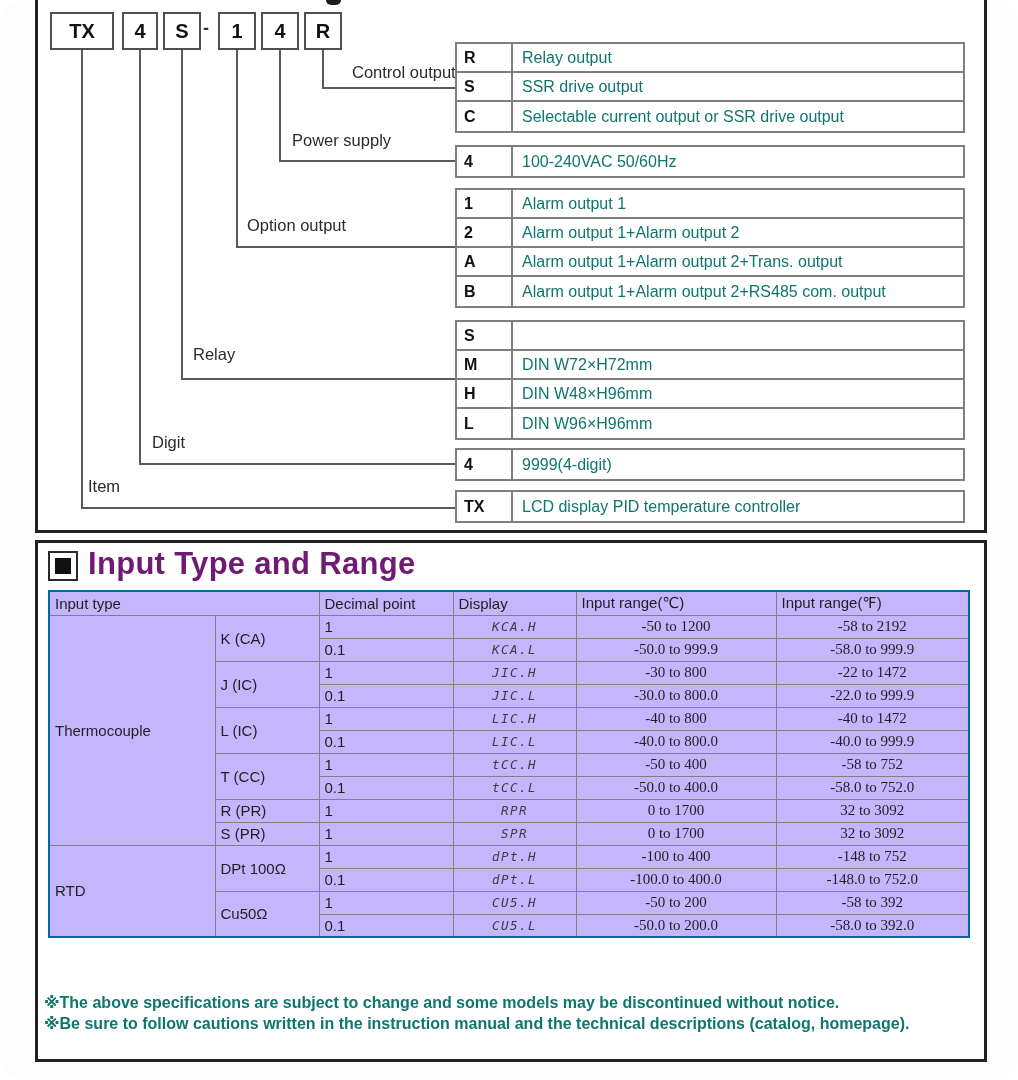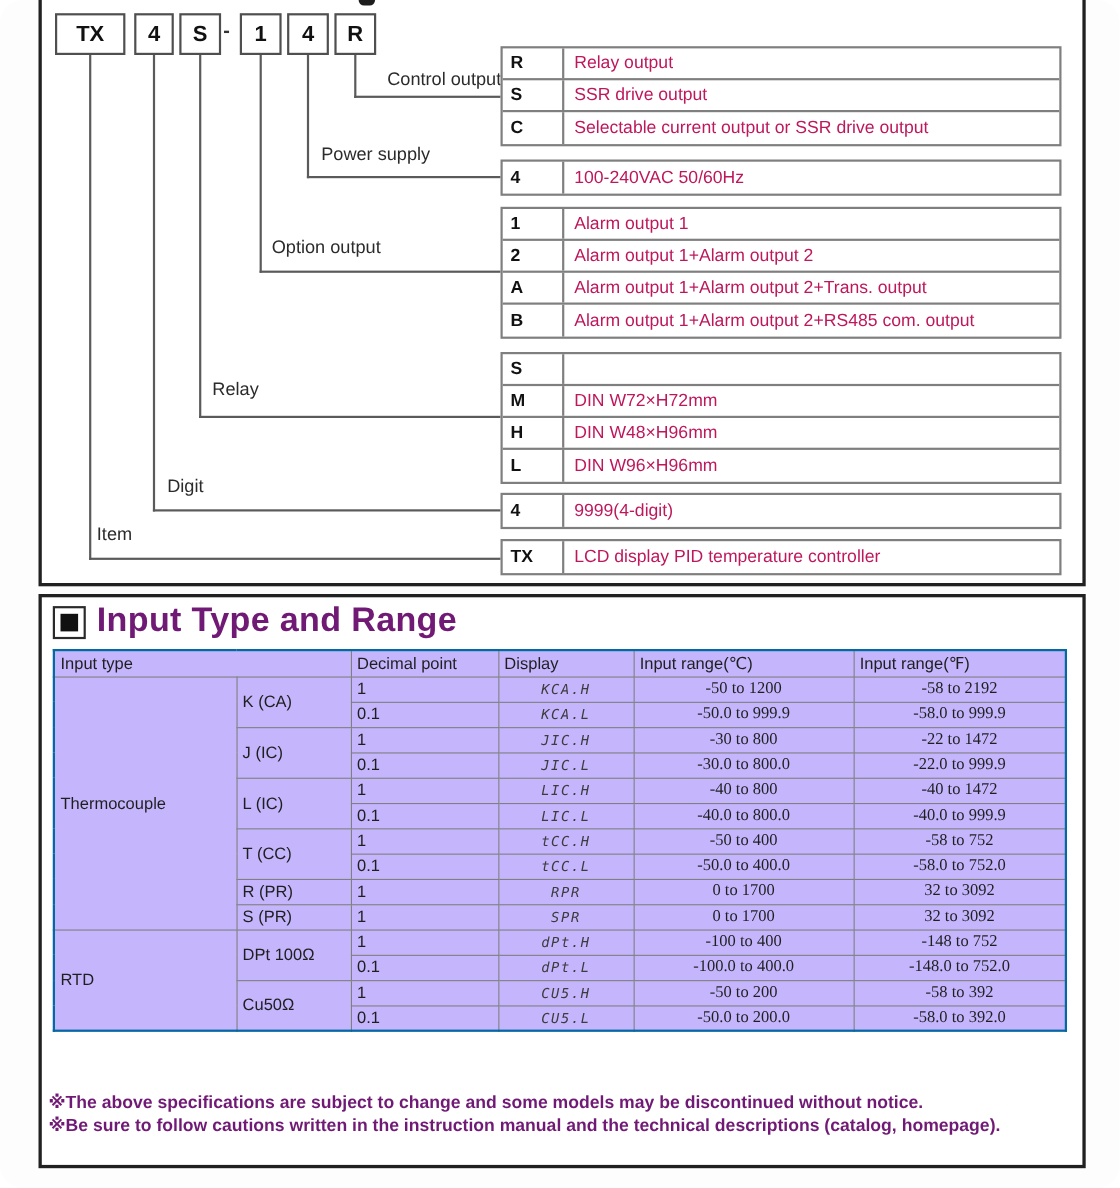--- a/index.html
+++ b/index.html
@@ -12,35 +12,35 @@
         display:flex;align-items:center;justify-content:center;font-weight:bold;font-size:20px;color:#111;}
   .msep{position:absolute;font-size:18px;color:#333;font-weight:bold;}
   .line{position:absolute;background:#5a5a5a;}
   .glabel{position:absolute;font-size:16.5px;color:#2b2b2b;white-space:nowrap;}
   
   .gtable{position:absolute;border:2px solid #7f7f7f;background:#fff;box-sizing:border-box;width:510px;}
   .grow{display:flex;height:29px;border-bottom:2px solid #7f7f7f;align-items:stretch;box-sizing:border-box;}
   .grow:last-child{border-bottom:none;}
   .gcode{width:56px;border-right:2px solid #7f7f7f;font-weight:bold;font-size:16px;
          display:flex;align-items:center;padding-left:7px;box-sizing:border-box;color:#111;}
-  .gdesc{flex:1;font-size:16px;display:flex;align-items:center;padding-left:9px;color:#be185d;}
+  .gdesc{flex:1;font-size:16px;display:flex;align-items:center;padding-left:9px;color:#0f766e;}
   
   .hicon-outer{position:absolute;width:30px;height:30px;border:2px solid #2a2a2a;box-sizing:border-box;background:#fff;}
   .hicon-inner{position:absolute;left:5px;top:5px;width:16px;height:16px;background:#111;}
   .main-title{position:absolute;font-size:31px;font-weight:bold;color:#701a75;letter-spacing:0.3px;white-space:nowrap;}
   
   #input-table{position:absolute;border-collapse:collapse;table-layout:fixed;width:920px;background:#c4b5fd;border:2px solid #0369a1;}
   #input-table th,#input-table td{border:1px solid #808080;font-size:15px;font-weight:normal;
       padding:1px 5px;height:23px;box-sizing:border-box;white-space:nowrap;overflow:hidden;color:#1f1f1f;text-align:left;}
   #input-table th{height:24px;}
   #input-table td.ctr{text-align:center;font-family:Liberation Serif, serif;}
   #input-table td.lcd{font-family:"DejaVu Sans Mono",monospace;font-style:italic;font-size:12.5px;
       letter-spacing:1.5px;color:#3c3c3c;text-align:center;}
   
-  .note{padding-left:18px;text-indent:-18px;font-weight:bold;font-size:16px;line-height:21px;color:#701a75;}
+  .note{padding-left:18px;text-indent:-18px;font-weight:bold;font-size:16px;line-height:21px;color:#0f766e;}
   .frag{position:absolute;background:#1d1d1d;border-radius:0 0 5px 5px;}
 </style>
 </head>
 <body>
 
 <div id="page">
 
   <div class="section-border" style="left:35px;top:-6px;width:952px;height:539px;"></div>
   <div class="frag" style="left:326px;top:0;width:15px;height:5px;"></div>
 

